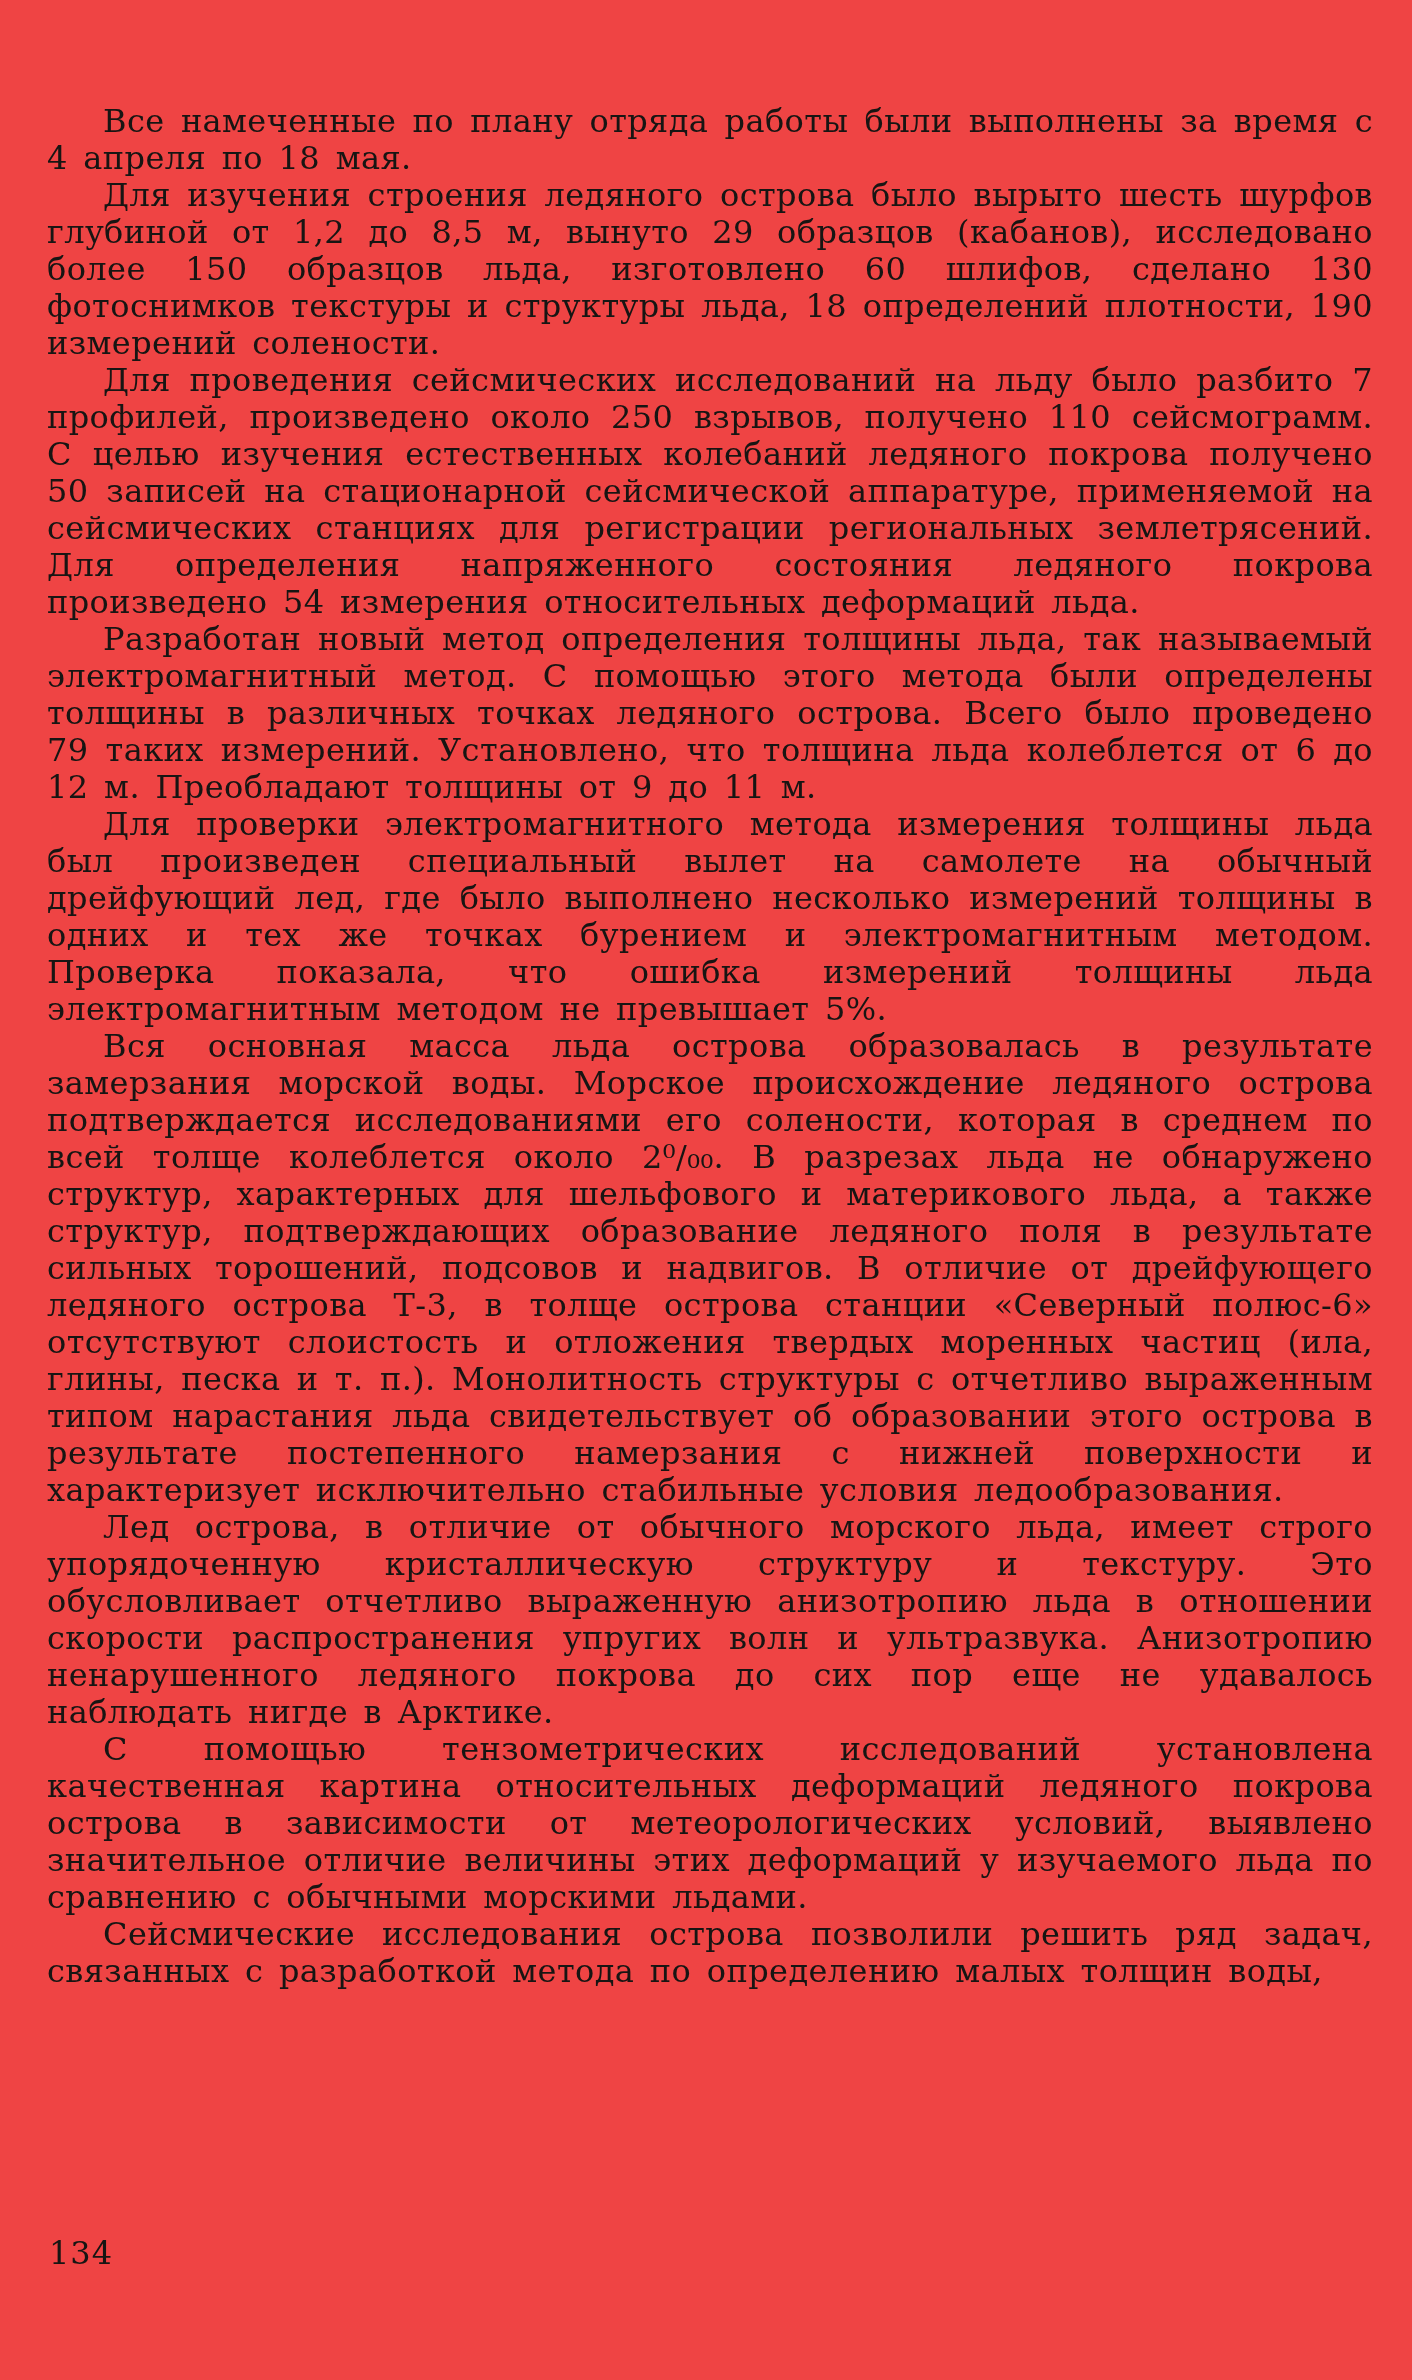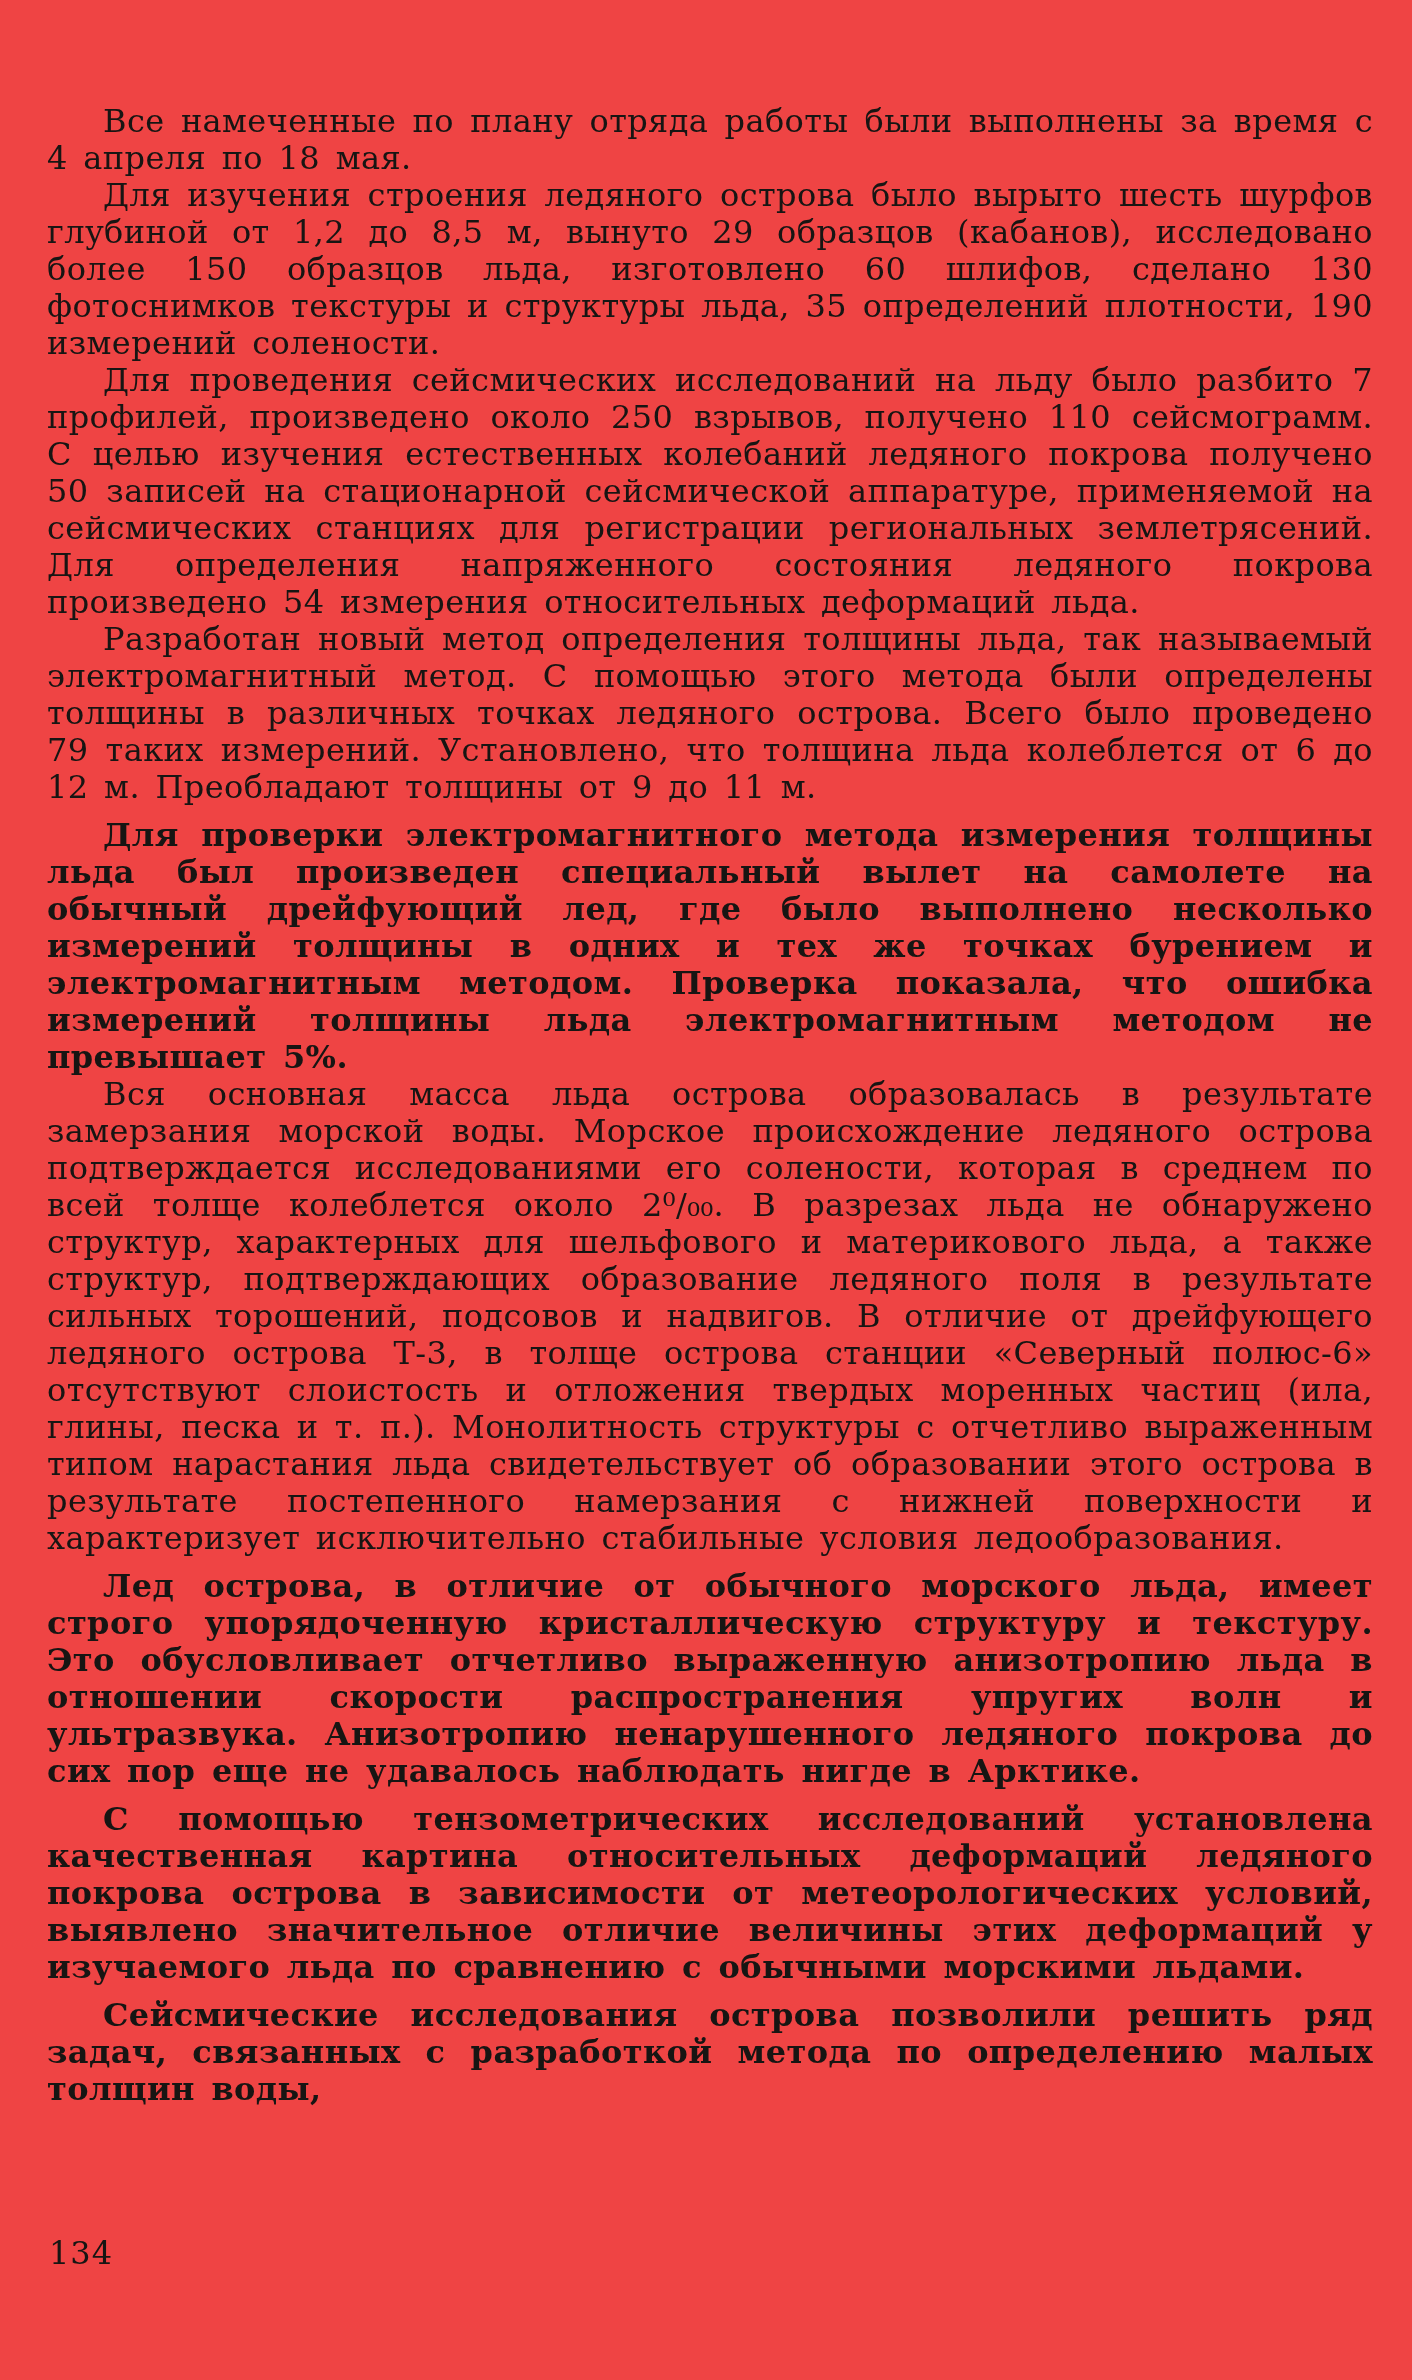--- a/index.html
+++ b/index.html
@@ -33,40 +33,38 @@
     letter-spacing: 0.4px;
     word-spacing: 5px;
     hyphens: auto;
     -webkit-hyphens: auto;
   }
   .para {
     margin: 0;
     text-indent: 56px;
   }
   .para.gap {
-    margin-top: 11px;
-    font-weight: bold;
   }
   .page-number {
     position: absolute;
     left: 49px;
     top: 2234px;
     color: #171513;
     font-size: 32px;
     letter-spacing: 1px;
     text-align: right;
   }
 </style>
 </head>
 <body>
 
 <div class="page">
   <div class="text-block">
     <p class="para">Все намеченные по плану отряда работы были выполнены за время с 4 апреля по 18 мая.</p>
-    <p class="para">Для изучения строения ледяного острова было вырыто шесть шурфов глубиной от 1,2 до 8,5 м, вынуто 29 образцов (кабанов), исследовано более 150 образцов льда, изготовлено 60 шлифов, сделано 130 фотоснимков текстуры и структуры льда, 35 определений плотности, 190 измерений солености.</p>
+    <p class="para">Для изучения строения ледяного острова было вырыто шесть шурфов глубиной от 1,2 до 8,5 м, вынуто 29 образцов (кабанов), исследовано более 150 образцов льда, изготовлено 60 шлифов, сделано 130 фотоснимков текстуры и структуры льда, 18 определений плотности, 190 измерений солености.</p>
     <p class="para">Для проведения сейсмических исследований на льду было разбито 7 профилей, произведено около 250 взрывов, получено 110 сейсмограмм. С целью изучения естественных колебаний ледяного покрова получено 50 записей на стационарной сейсмической аппаратуре, применяемой на сейсмических станциях для регистрации региональных землетрясений. Для определения напряженного состояния ледяного покрова произведено 54 измерения относительных деформаций льда.</p>
     <p class="para">Разработан новый метод определения толщины льда, так называемый электромагнитный метод. С помощью этого метода были определены толщины в различных точках ледяного острова. Всего было проведено 79 таких измерений. Установлено, что толщина льда колеблется от 6 до 12 м. Преобладают толщины от 9 до 11 м.</p>
     <p class="para gap">Для проверки электромагнитного метода измерения толщины льда был произведен специальный вылет на самолете на обычный дрейфующий лед, где было выполнено несколько измерений толщины в одних и тех же точках бурением и электромагнитным методом. Проверка показала, что ошибка измерений толщины льда электромагнитным методом не превышает 5%.</p>
     <p class="para">Вся основная масса льда острова образовалась в результате замерзания морской воды. Морское происхождение ледяного острова подтверждается исследованиями его солености, которая в среднем по всей толще колеблется около 2⁰/₀₀. В разрезах льда не обнаружено структур, характерных для шельфового и материкового льда, а также структур, подтверждающих образование ледяного поля в результате сильных торошений, подсовов и надвигов. В отличие от дрейфующего ледяного острова Т-3, в толще острова станции «Северный полюс-6» отсутствуют слоистость и отложения твердых моренных частиц (ила, глины, песка и т. п.). Монолитность структуры с отчетливо выраженным типом нарастания льда свидетельствует об образовании этого острова в результате постепенного намерзания с нижней поверхности и характеризует исключительно стабильные условия ледообразования.</p>
     <p class="para gap">Лед острова, в отличие от обычного морского льда, имеет строго упорядоченную кристаллическую структуру и текстуру. Это обусловливает отчетливо выраженную анизотропию льда в отношении скорости распространения упругих волн и ультразвука. Анизотропию ненарушенного ледяного покрова до сих пор еще не удавалось наблюдать нигде в Арктике.</p>
     <p class="para gap">С помощью тензометрических исследований установлена качественная картина относительных деформаций ледяного покрова острова в зависимости от метеорологических условий, выявлено значительное отличие величины этих деформаций у изучаемого льда по сравнению с обычными морскими льдами.</p>
     <p class="para gap">Сейсмические исследования острова позволили решить ряд задач, связанных с разработкой метода по определению малых толщин воды,</p>
   </div>
   <div class="page-number">134</div>
 </div>

